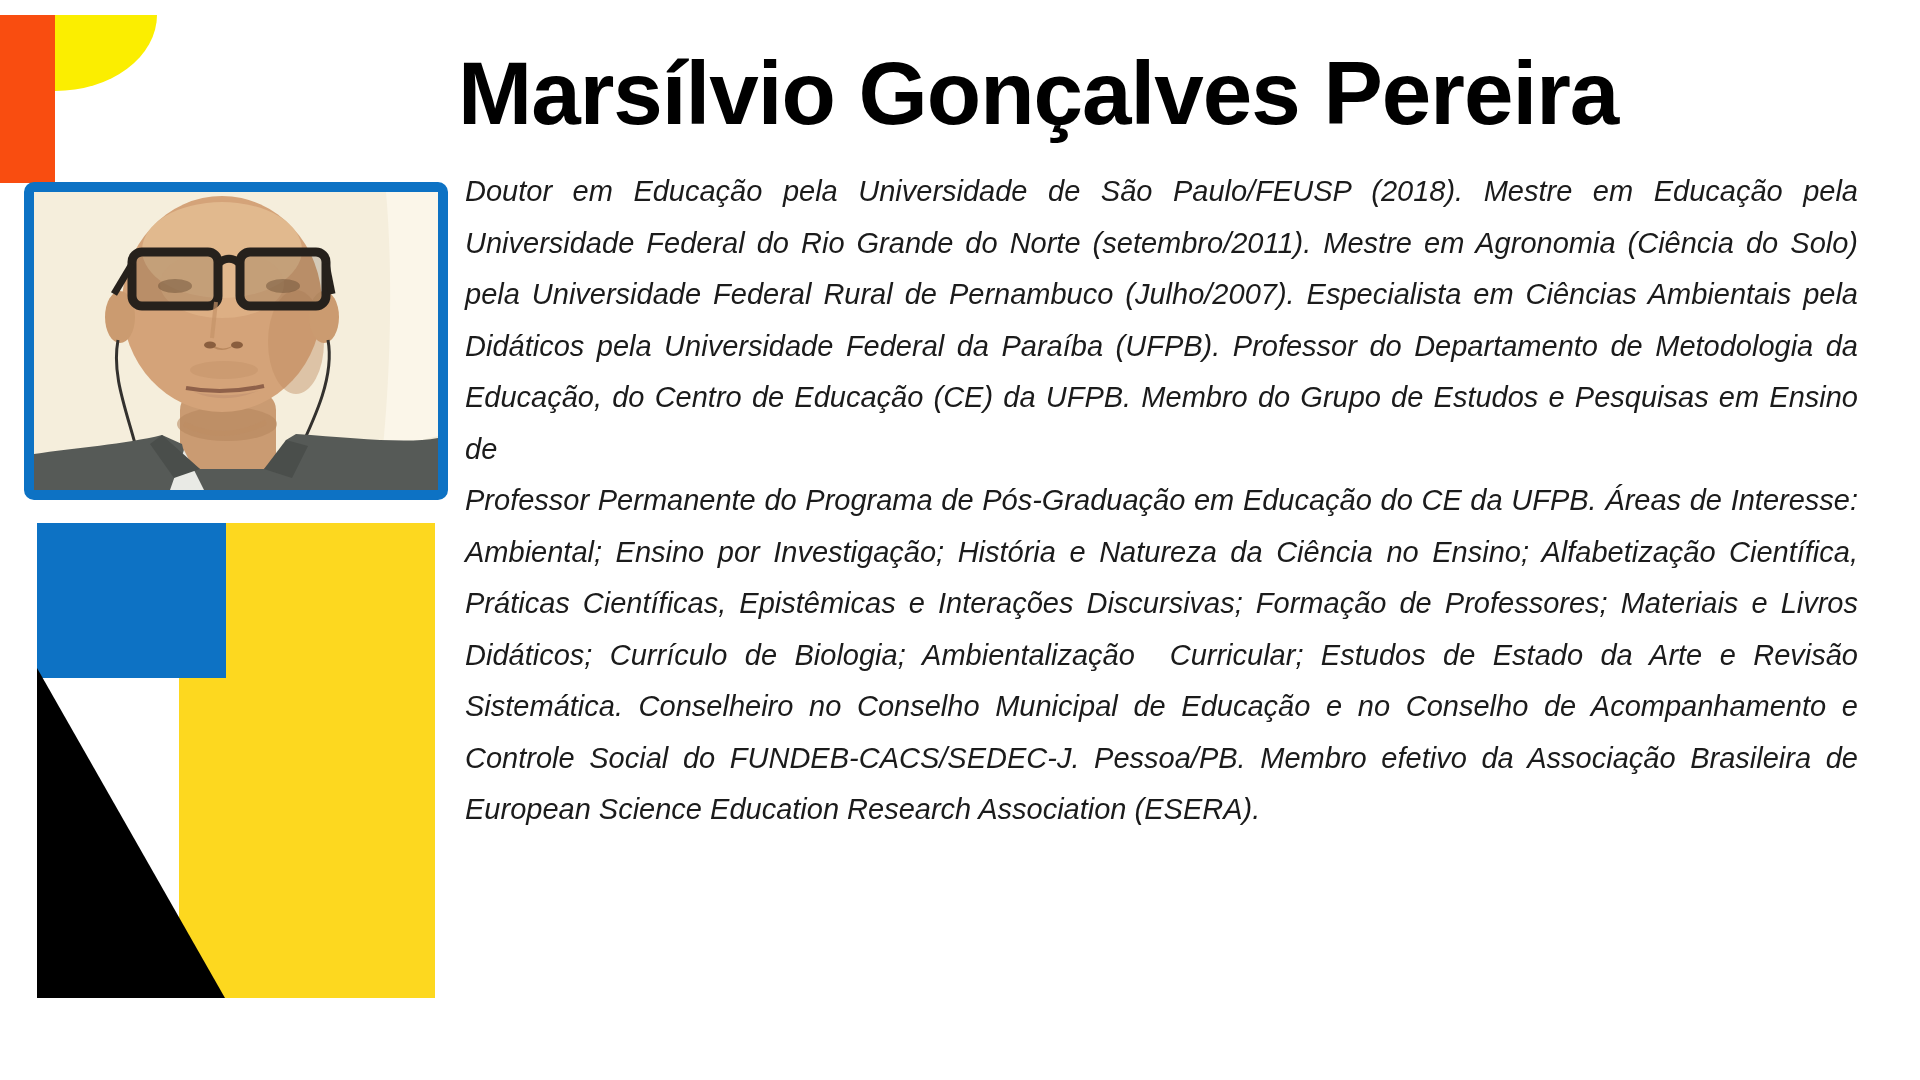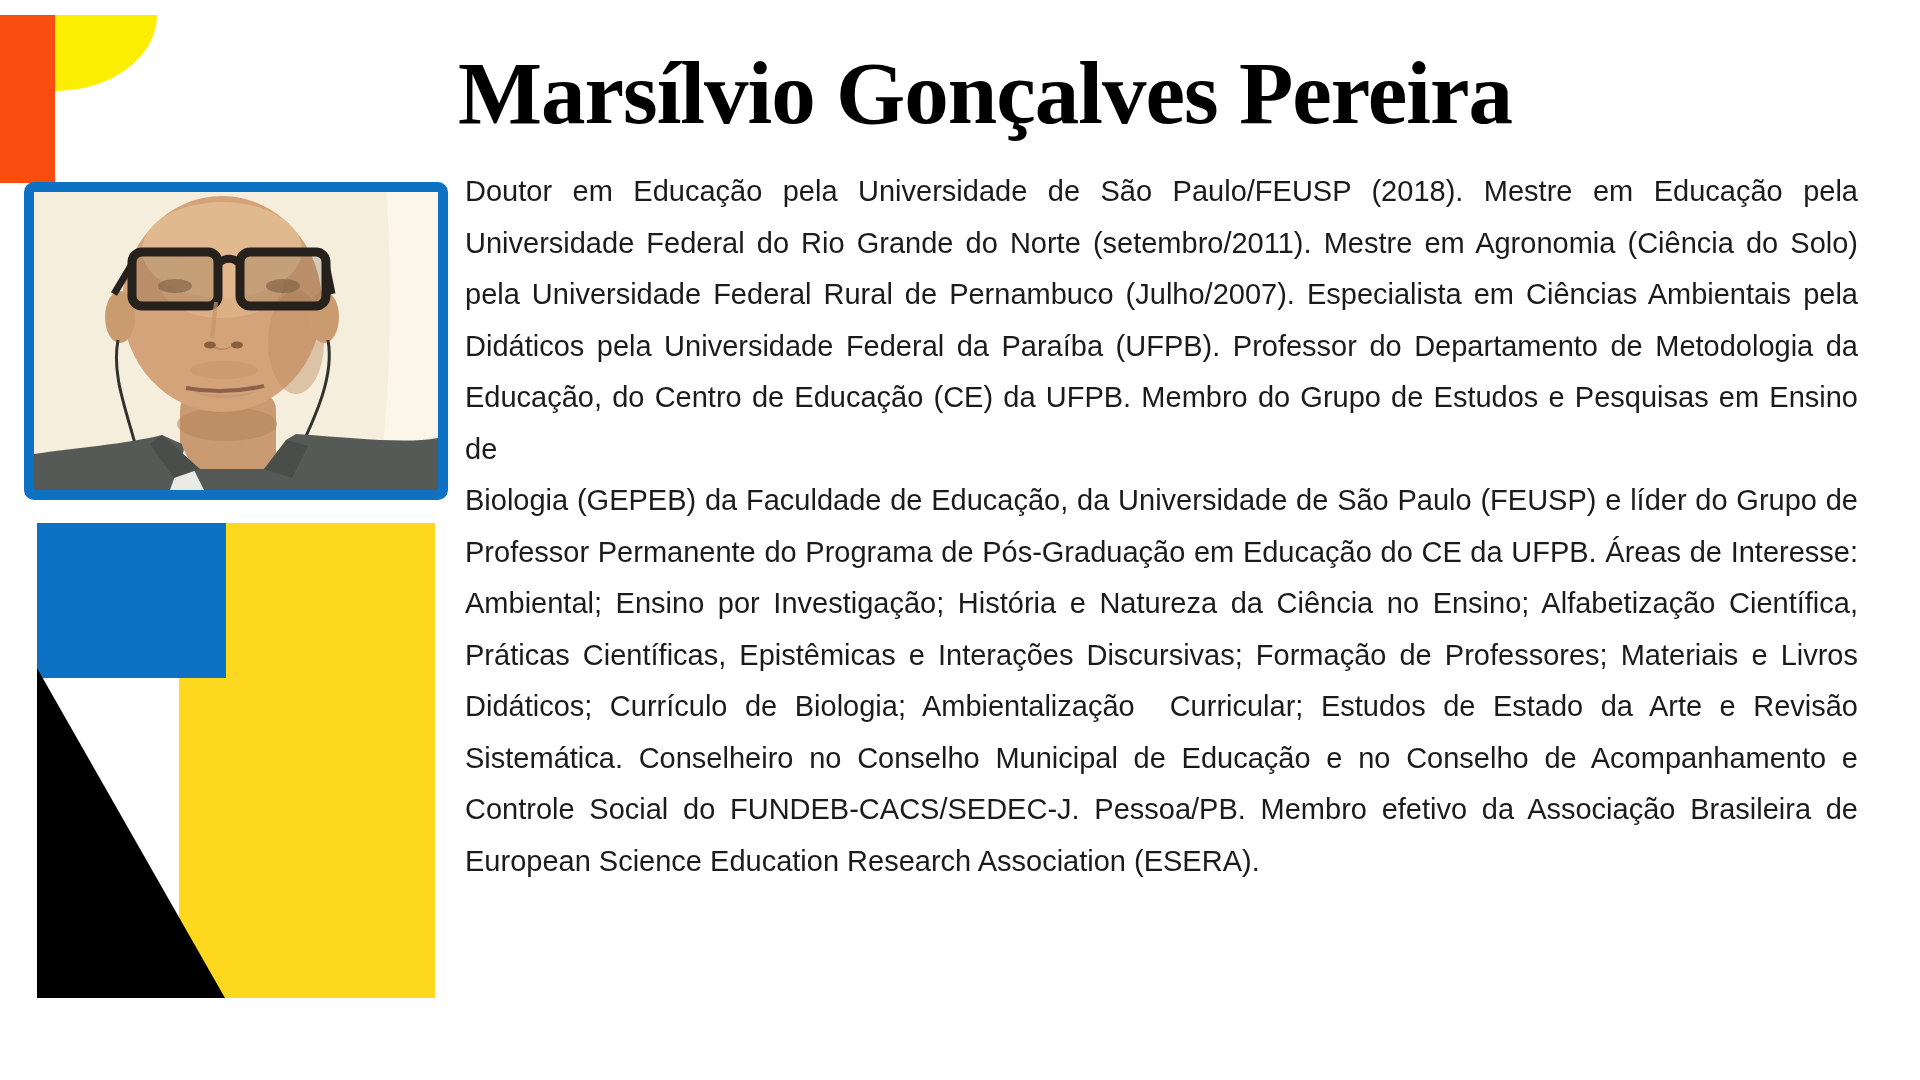--- a/index.html
+++ b/index.html
@@ -25,23 +25,23 @@
   .black-triangle{left:37px;top:668px;width:188px;height:330px;background:var(--black);
     clip-path:polygon(0 0,0 100%,100% 100%);z-index:4;}
 
   
   .photo-frame{left:24px;top:182px;width:424px;height:318px;border:10px solid var(--blue);
     border-radius:10px;background:var(--photo-bg);overflow:hidden;z-index:2;}
   .photo-frame svg{display:block;width:100%;height:100%;}
 
   
   .page-title{left:458px;top:49px;font-size:89px;font-weight:bold;color:var(--black);
-    letter-spacing:-1px;white-space:nowrap;line-height:1;font-family:Liberation Serif, serif;}
+    letter-spacing:-1px;white-space:nowrap;line-height:1;}
   .bio{left:465px;top:166px;width:1393px;font-size:29px;line-height:51.5px;color:var(--text);}
-  .bio-line{text-align:justify;text-align-last:justify;-moz-text-align-last:justify;}
+  .bio-line{text-align:justify;text-align-last:justify;font-style:italic;-moz-text-align-last:justify;}
   .bio-line.last{text-align-last:left;-moz-text-align-last:left;}
 </style>
 </head>
 <body>
 
 <div class="abs orange-bar"></div>
 <div class="abs yellow-quarter"></div>
 <div class="abs yellow-rect"></div>
 <div class="abs blue-square"></div>
 <div class="abs black-triangle"></div>
@@ -96,21 +96,20 @@
 </div>
 
 <h1 class="abs page-title">Marsílvio Gonçalves Pereira</h1>
 
 <div class="abs bio">
   <div class="bio-line">Doutor em Educação pela Universidade de São Paulo/FEUSP (2018). Mestre em Educação pela</div>
   <div class="bio-line">Universidade Federal do Rio Grande do Norte (setembro/2011). Mestre em Agronomia (Ciência do Solo)</div>
   <div class="bio-line">pela Universidade Federal Rural de Pernambuco (Julho/2007). Especialista em Ciências Ambientais pela</div>
   <div class="bio-line">Didáticos pela Universidade Federal da Paraíba (UFPB). Professor do Departamento de Metodologia da</div>
   <div class="bio-line">Educação, do Centro de Educação (CE) da UFPB. Membro do Grupo de Estudos e Pesquisas em Ensino de</div>
-  <div class="bio-line">Biologia (GEPEB) da Faculdade de Educação, da Universidade de São Paulo (FEUSP) e líder do Grupo de</div>
   <div class="bio-line">Professor Permanente do Programa de Pós-Graduação em Educação do CE da UFPB. Áreas de Interesse:</div>
   <div class="bio-line">Ambiental; Ensino por Investigação; História e Natureza da Ciência no Ensino; Alfabetização Científica,</div>
   <div class="bio-line">Práticas Científicas, Epistêmicas e Interações Discursivas; Formação de Professores; Materiais e Livros</div>
   <div class="bio-line">Didáticos; Currículo de Biologia; Ambientalização&nbsp; Curricular; Estudos de Estado da Arte e Revisão</div>
   <div class="bio-line">Sistemática. Conselheiro no Conselho Municipal de Educação e no Conselho de Acompanhamento e</div>
   <div class="bio-line">Controle Social do FUNDEB-CACS/SEDEC-J. Pessoa/PB. Membro efetivo da Associação Brasileira de</div>
   <div class="bio-line last">European Science Education Research Association (ESERA).</div>
 </div>
 
 </body></html>

